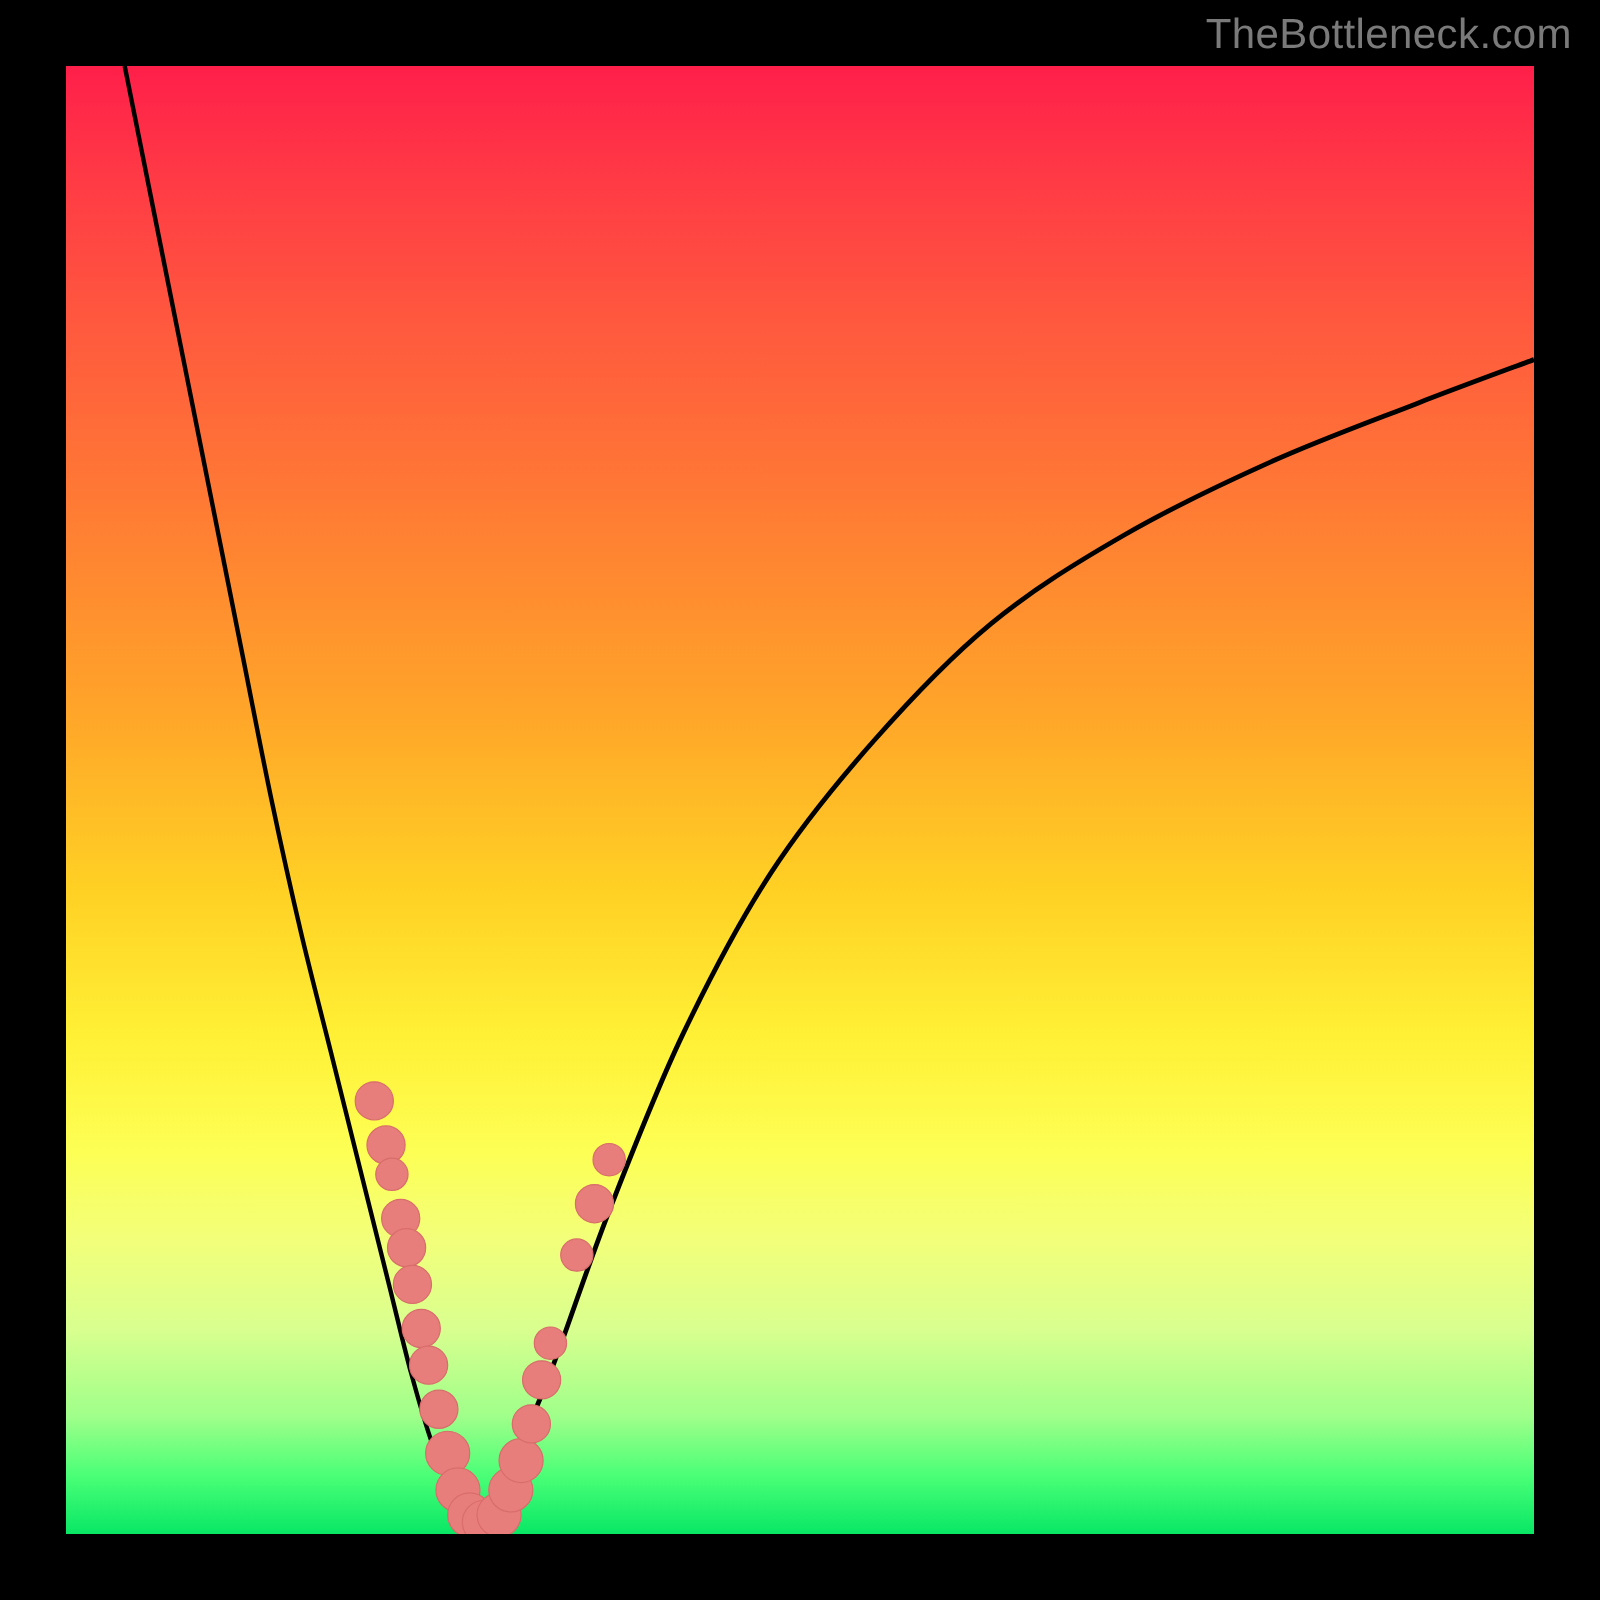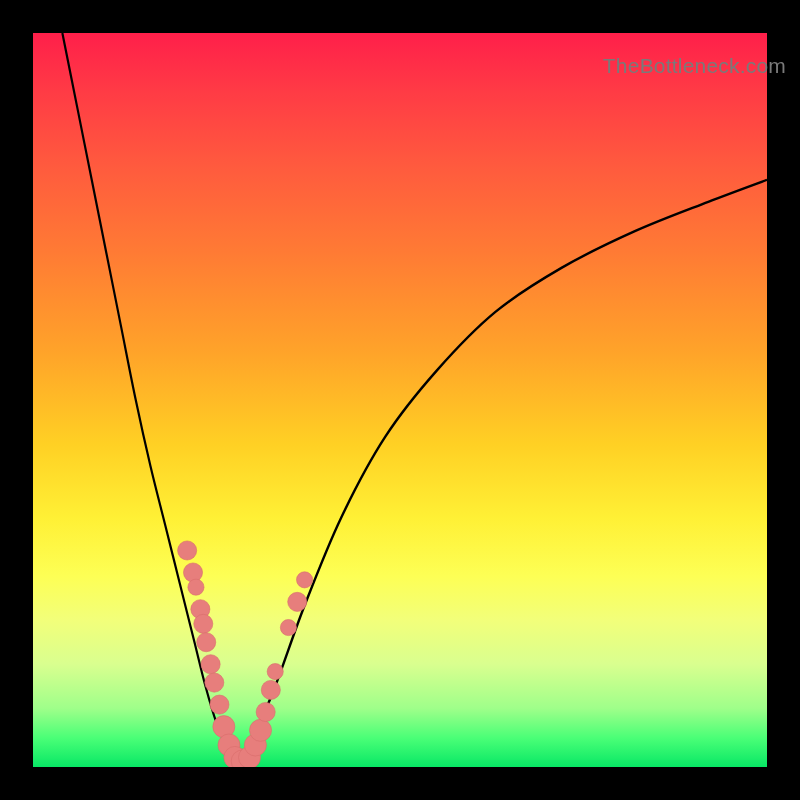--- a/index.html
+++ b/index.html
@@ -45,21 +45,20 @@
   }
   .watermark {
     position: absolute;
     top: 6px;
     right: 14px;
     color: #7a7a7a;
     font-size: 21px;
     letter-spacing: 0.2px;
     font-weight: 400;
     user-select: none;
-    margin-top: 48px;
   }
   svg.curves {
     position: absolute;
     left: 0;
     top: 0;
     width: 734px;
     height: 734px;
   }
 </style>
 </head>

